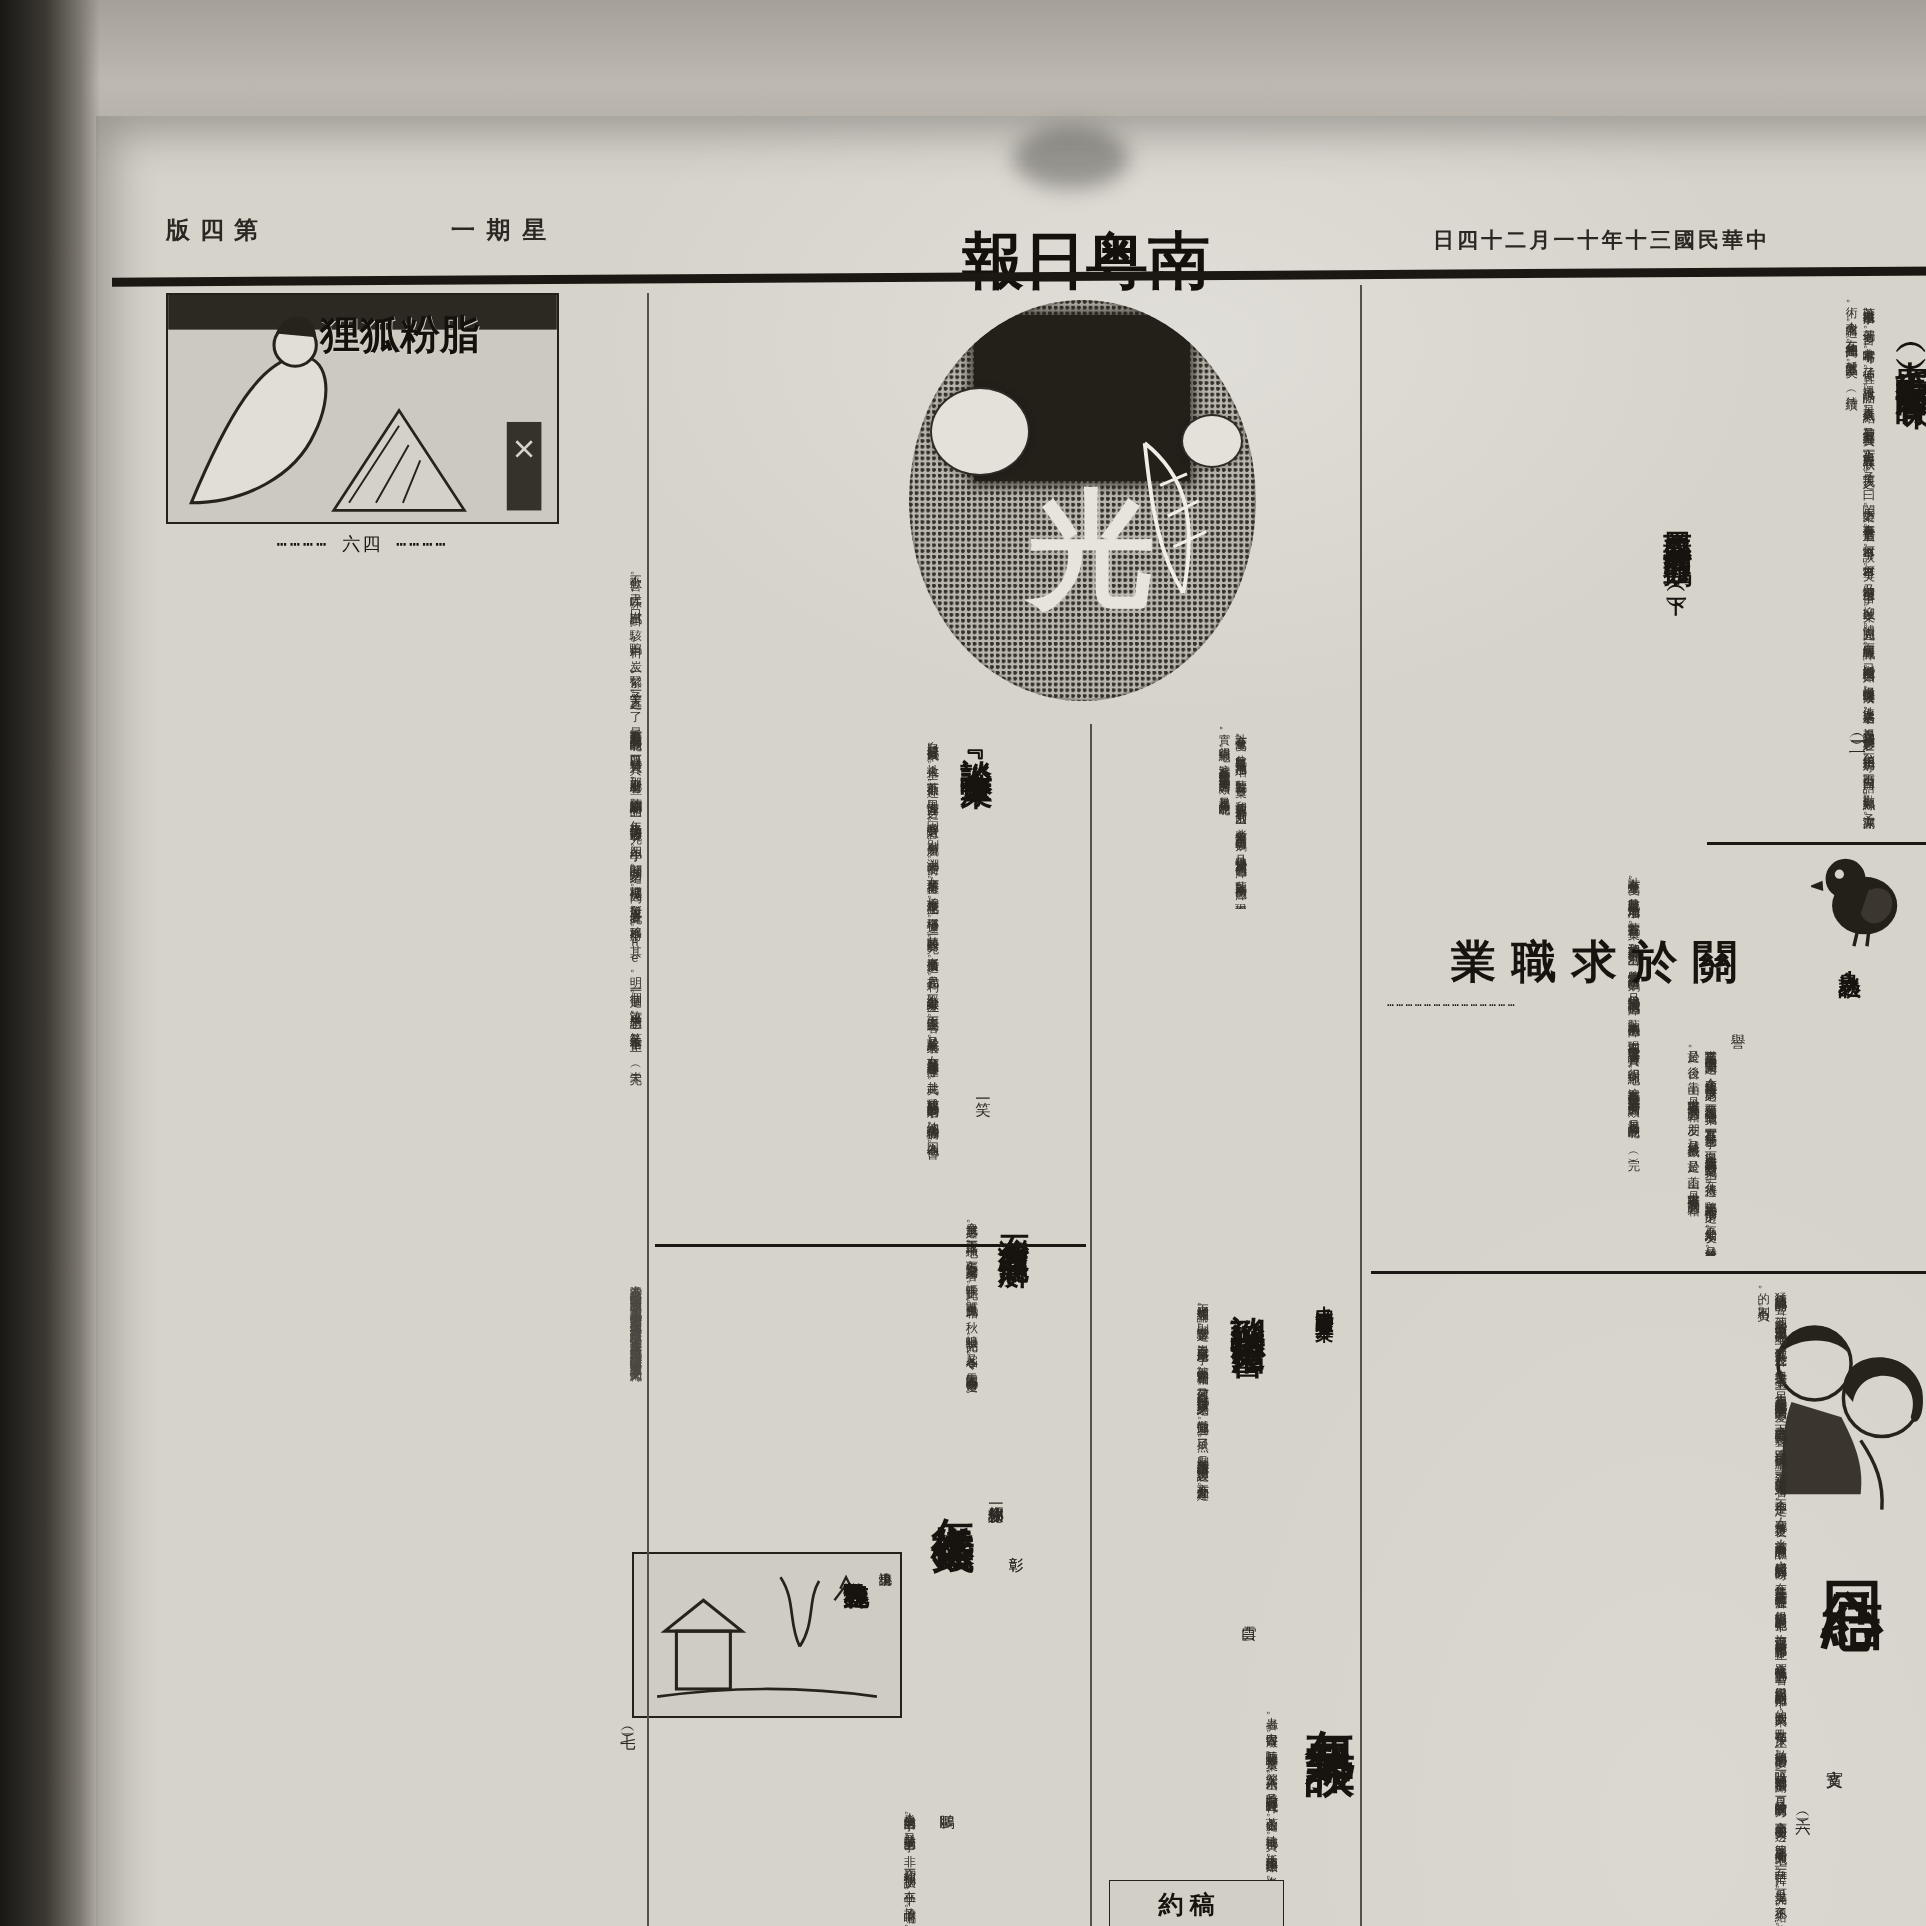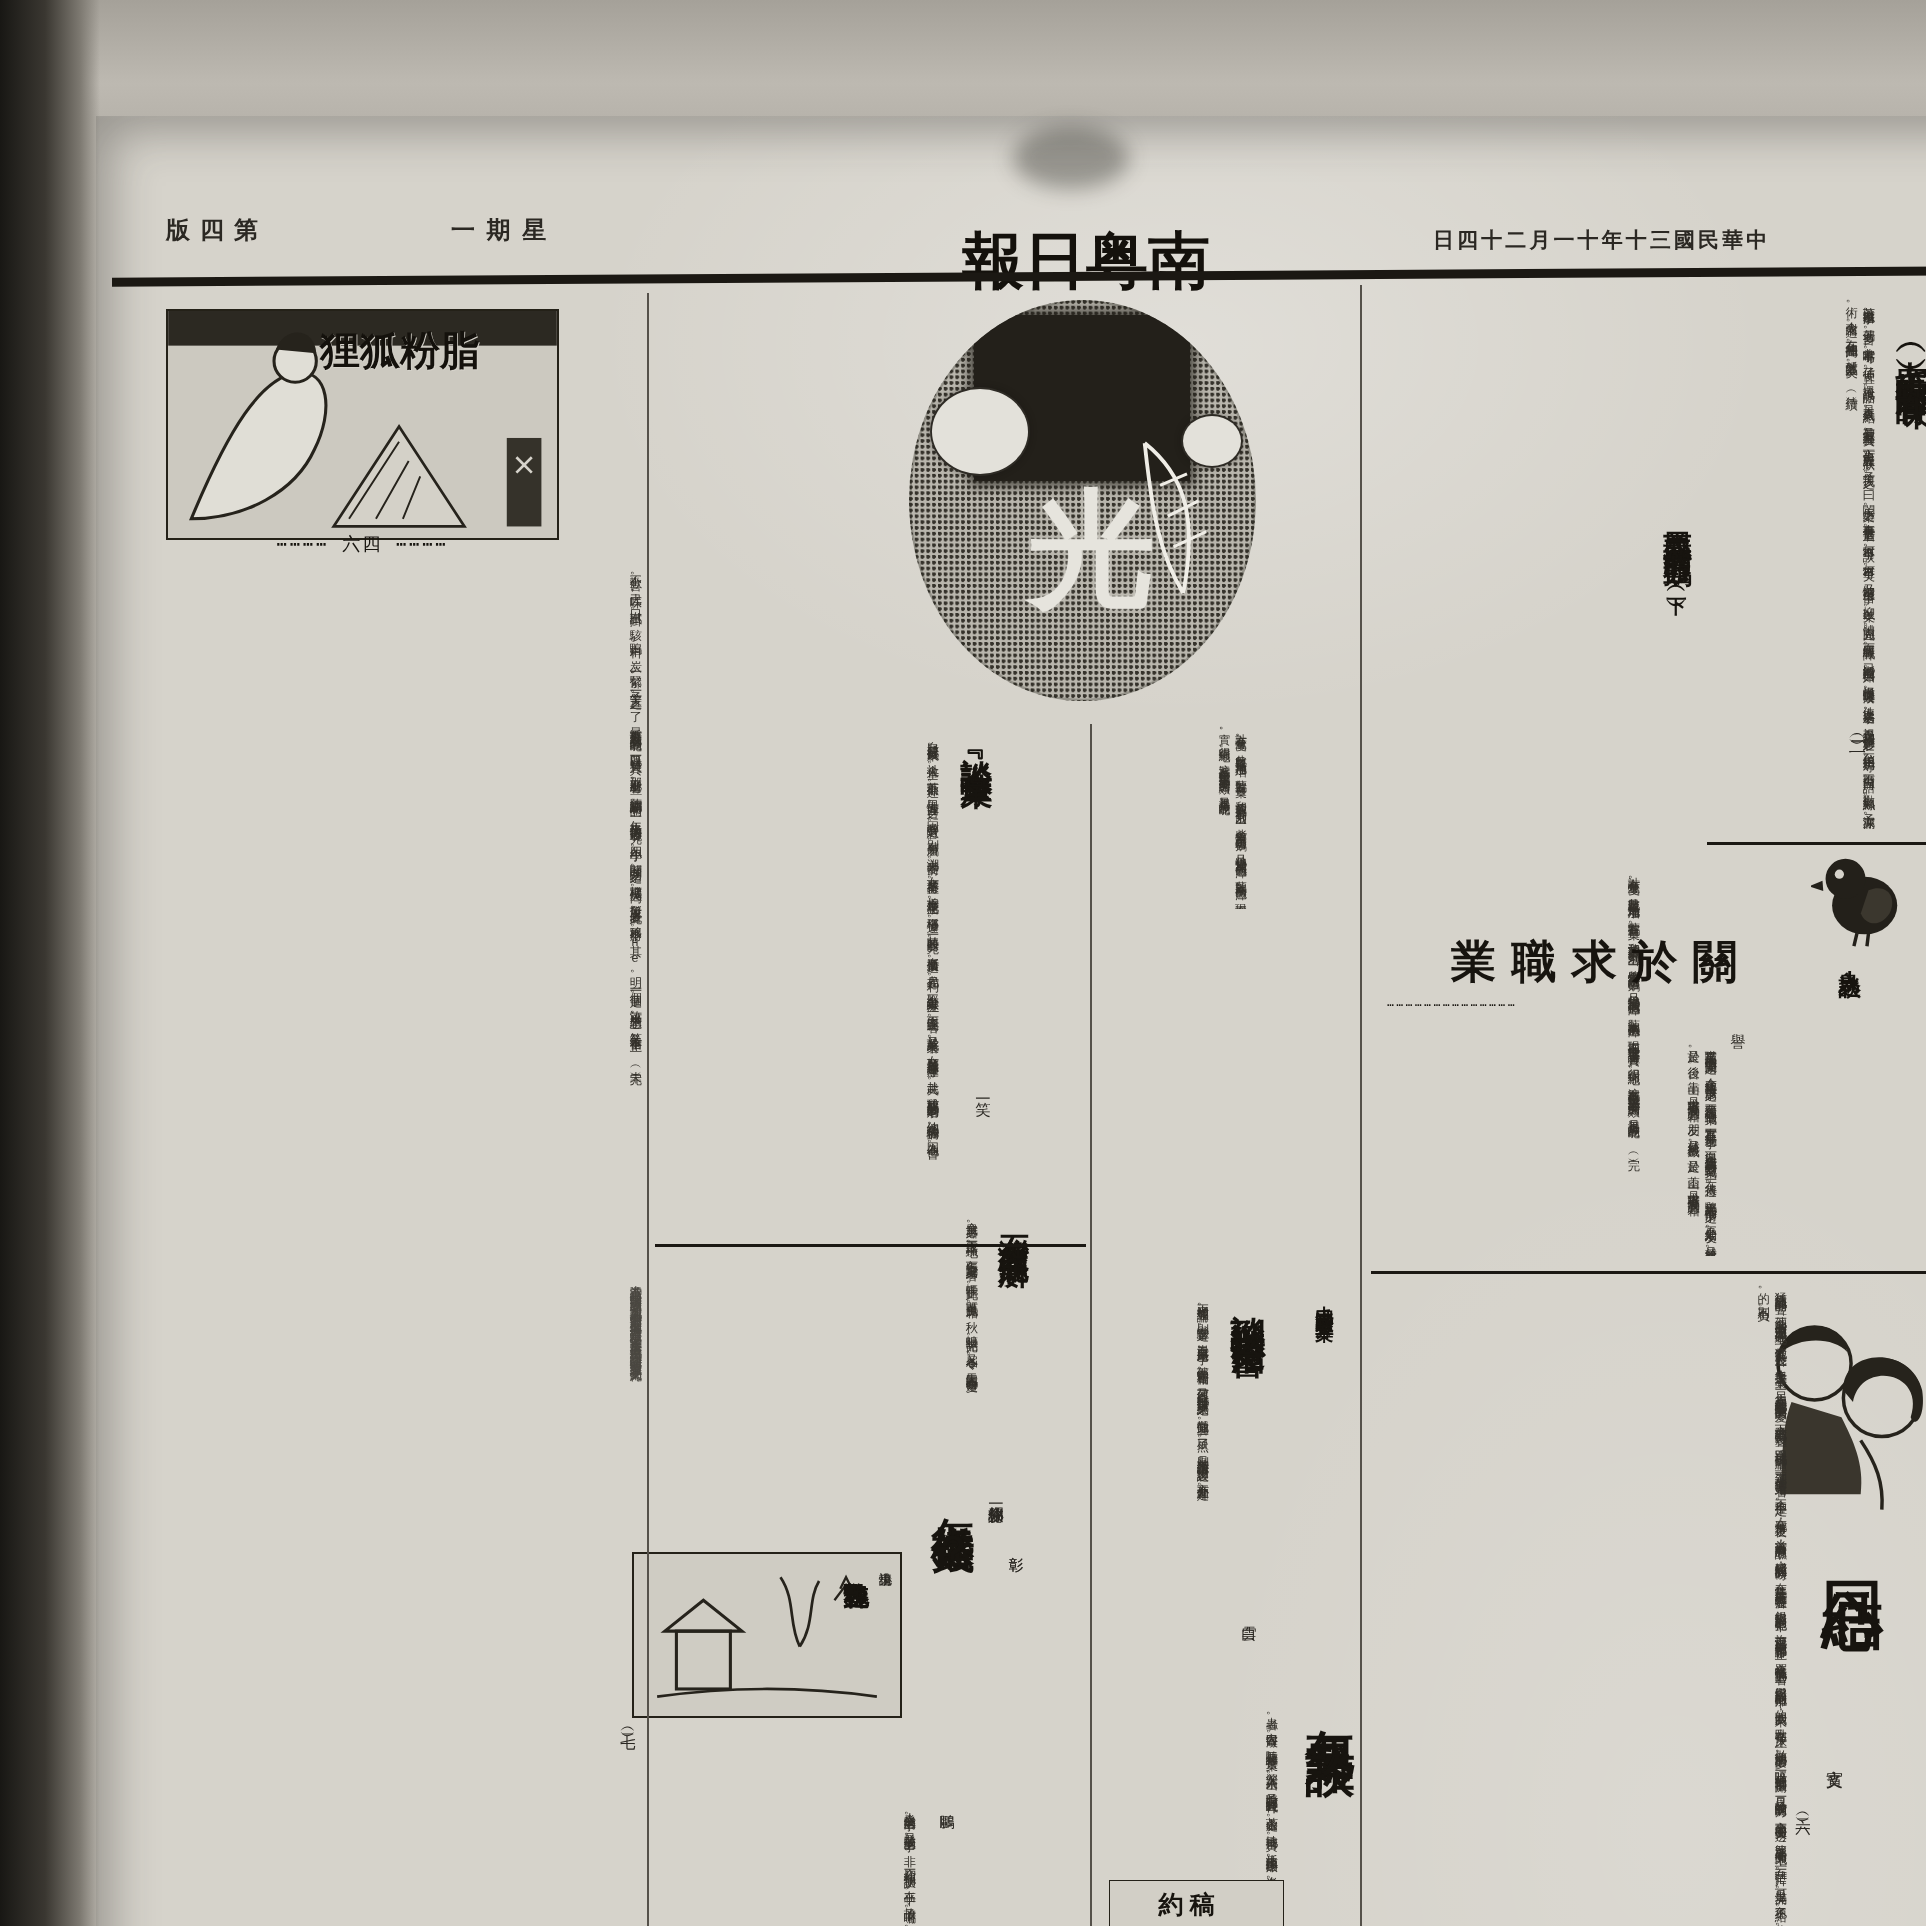--- a/index.html
+++ b/index.html
@@ -145,21 +145,21 @@
     <circle cx="355" cy="250" r="100" fill="none" stroke="#26231c" stroke-width="9"></circle>
     <path d="M255 230 C250 120 430 110 460 230 C470 300 440 330 430 300 C470 180 300 150 280 260 Z" fill="#26231c"></path>
     <path d="M120 260 C90 340 100 420 90 500 L300 500 C310 420 280 360 250 300" fill="#3a362d"></path>
     <path d="M300 360 C340 420 360 470 355 540" stroke="#26231c" stroke-width="9" fill="none"></path>
   </svg>
   <div class="blk hl-v" style="left:1807px;top:1533px;height:216px;font-size:61px;letter-spacing:5.4px;">同心結</div>
   <div class="blk v author" style="left:1822px;top:1757px;font-size:17px;">文賓</div>
   <div class="blk v" style="left:1791px;top:1807px;font-size:15.4px;">（二六）</div>
   <div class="blk v body-txt" style="left:1495px;top:1283px;width:293px;height:778px;">猛然地只聽呼的一聲，他拿着的一個酒瓶已擲碎在地上，他狂笑了幾聲，一隻手撐着了桌子，另一隻手却繞着他剛纔垂下來的頭髮，下意識的狂笑了幾聲，踉跟地扶着了牆壁，走到了一葉的窗子下站着，正拿揑不定。在這都市之夜，當着這酒意微醺，殘燈照影的時候，在往常正是劇沫在玉暖香溫，銀燈照影的甕抱中，拖着宵已半的一切都歸靜止了，羅傘帳低低的垂着，與燈照影的擁抱中，的步武回來，臥在彈弓床上，做他甜蜜的夢。唔呀一聲把窗門推開了，只見一輪皎潔的明月，高高的掛在了天邊，籠罩着冰硬的大地上。白茫茫一片。可是美滿。免不了給。你歡笑未。禁自言自語。那澄明的。如萬馬奔。沫慢慢的。外的一切。看花，不。個癡情的。則不負。</div>
 
-  <div class="artbox" style="left:166px;top:293px;width:389px;height:227px;background:#ccc9c0;margin-top:16px;">
+  <div class="artbox" style="left:166px;top:293px;width:389px;height:227px;background:#ccc9c0;">
     <svg width="389" height="227" viewBox="0 0 1010 590">
       <rect x="0" y="0" width="1010" height="90" fill="#2c2922"></rect>
       <path d="M60 540 C160 300 240 180 330 160 C420 150 430 260 380 360 C330 470 200 540 60 540 Z" fill="#e0ded6" stroke="#26231c" stroke-width="8"></path>
       <circle cx="330" cy="130" r="55" fill="#e0ded6" stroke="#26231c" stroke-width="8"></circle>
       <path d="M280 100 C300 40 380 40 385 110" fill="#26231c"></path>
       <path d="M430 560 L600 300 L770 560 Z" fill="#d4d1c8" stroke="#26231c" stroke-width="7"></path>
       <path d="M470 540 L600 340 M540 540 L625 390 M610 540 L655 430" stroke="#26231c" stroke-width="5"></path>
       <rect x="880" y="330" width="90" height="230" fill="#35322a"></rect>
       <path d="M905 380 l40 40 m0 -40 l-40 40" stroke="#d6d3cb" stroke-width="7"></path>
     </svg>

